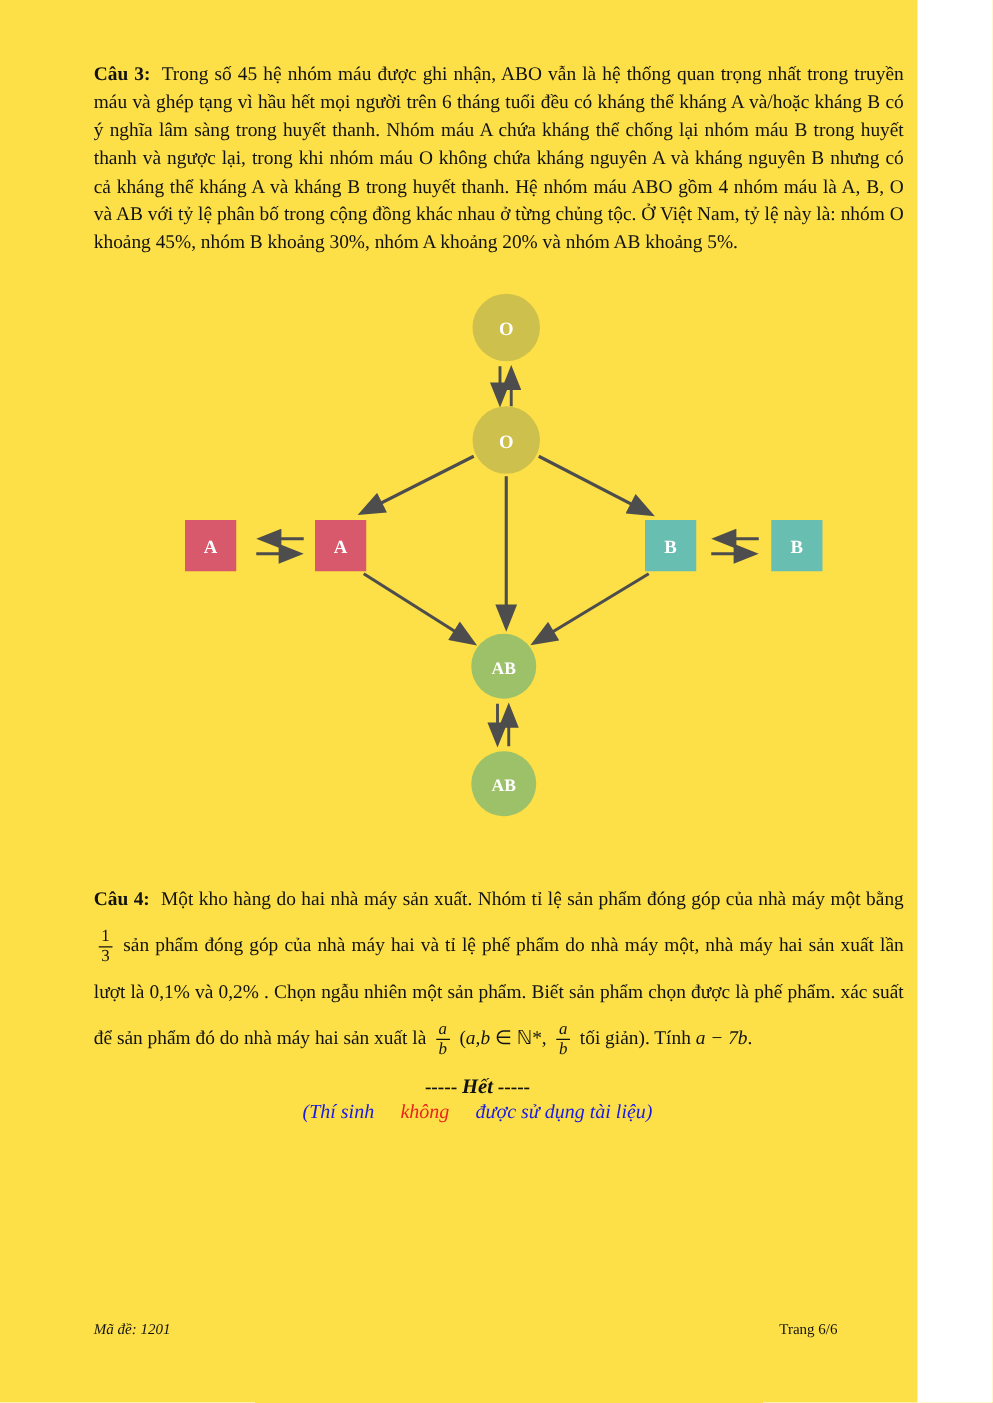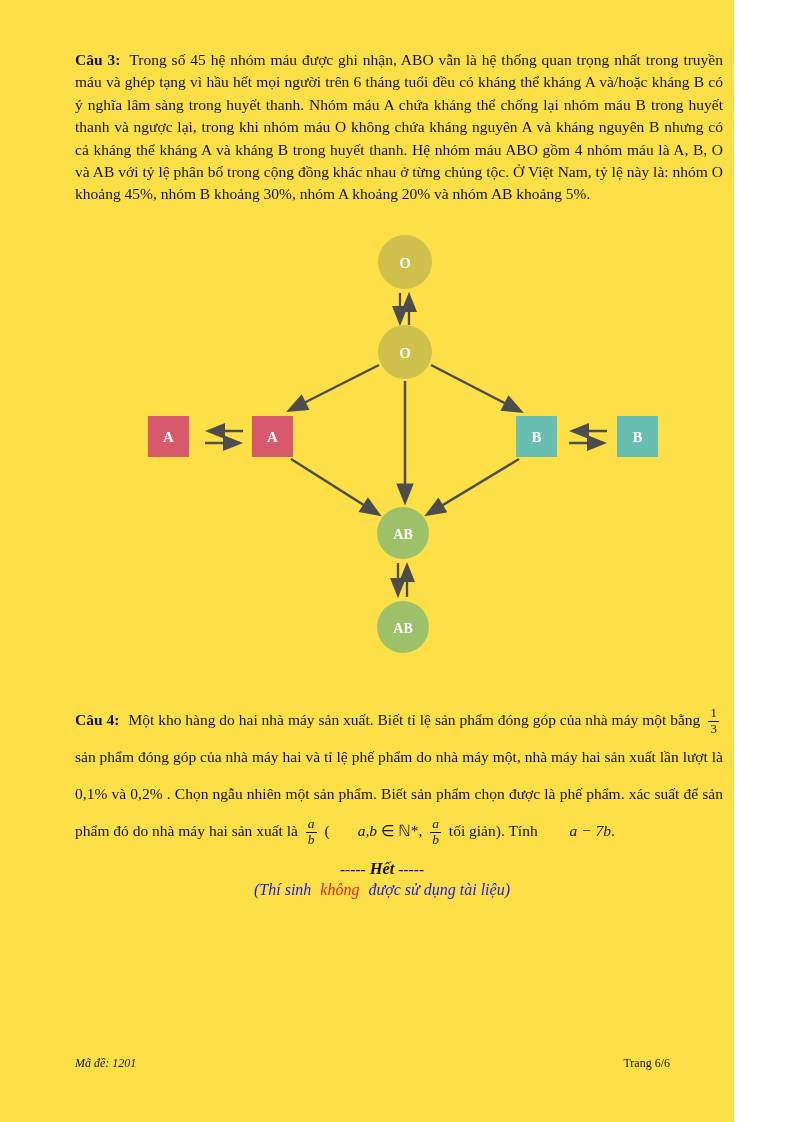--- a/index.html
+++ b/index.html
@@ -22,36 +22,36 @@
   #para-lay{top:658px;}
   #para-cau4{top:701px;line-height:37px;}
   .frac{
     display:inline-block;vertical-align:middle;
     text-align:center;font-size:13.5px;line-height:1.08;
     margin:0 4px;
   }
   .frac .den{display:block;border-top:1px solid #121212;padding:0 2px;}
   .frac .num{display:block;padding:0 2px;}
   .frac.it{font-style:italic;}
-  .mathit{font-style:italic;margin-left:28px;}
+  .mathit{font-style:italic;}
   .diagram{position:absolute;left:130px;top:233px;width:560px;height:422px;}
   .diagram svg{filter:blur(0.4px);}
   .node-label{
     fill:#ffffff;font-family:"Liberation Serif", serif;
     font-weight:bold;text-anchor:middle;
   }
   .arrow{stroke:#4d4d4d;stroke-width:2.5;fill:none;}
   .arrow-thin{stroke:#4d4d4d;stroke-width:2.3;fill:none;}
   .arrow-head{fill:#4d4d4d;}
   .center-line{position:absolute;left:0;width:100%;text-align:center;padding-left:15px;}
   #het-line{top:859px;font-size:15.5px;}
   .het-dash{font-weight:bold;}
   .het-word{font-weight:bold;font-style:italic;font-size:16.5px;}
   #note-line{top:881px;font-size:16px;font-style:italic;color:#1b1be0;}
-  .note-red{color:#e8241c;margin:0 9px;}
+  .note-red{color:#e8241c;margin:0 21px;}
   .footer-item{position:absolute;top:1056px;font-size:12px;}
   #footer-left{left:75px;font-style:italic;}
   #footer-right{right:64px;}
 </style>
 </head>
 <body>
 
 <div class="page">
 
   <div class="para" id="para-cau3">
@@ -105,21 +105,21 @@
       <circle cx="403" cy="533" r="26" fill="#9dc169"></circle>
       <text class="node-label" x="403" y="539" font-size="14">AB</text>
 
       <circle cx="403" cy="627" r="26" fill="#9dc169"></circle>
       <text class="node-label" x="403" y="633" font-size="14">AB</text>
     </svg>
   </div>
 
 
   <div class="para" id="para-cau4">
-    <span class="qlabel">Câu 4:</span><span>Một kho hàng do hai nhà máy sản xuất. Biết tỉ lệ sản phẩm đóng góp của nhà máy một bằng</span>
+    <span class="qlabel">Câu 4:</span><span>Một kho hàng do hai nhà máy sản xuất. Nhóm tỉ lệ sản phẩm đóng góp của nhà máy một bằng</span>
     <span class="frac"><span class="num">1</span><span class="den">3</span></span>
     <span>sản phẩm đóng góp của nhà máy hai và tỉ lệ phế phẩm do nhà máy một, nhà máy hai sản xuất lần lượt là 0,1%  và  0,2% . Chọn ngẫu nhiên một sản phẩm. Biết sản phẩm chọn được là phế phẩm.  xác suất để sản phẩm đó do nhà máy hai sản xuất là</span>
     <span class="frac it"><span class="num">a</span><span class="den">b</span></span>
     <span>(</span><span class="mathit">a,b</span>
     <span>∈ ℕ*,</span>
     <span class="frac it"><span class="num">a</span><span class="den">b</span></span>
     <span>tối giản). Tính</span>
     <span class="mathit">a − 7b</span><span>.</span>
   </div>
 

